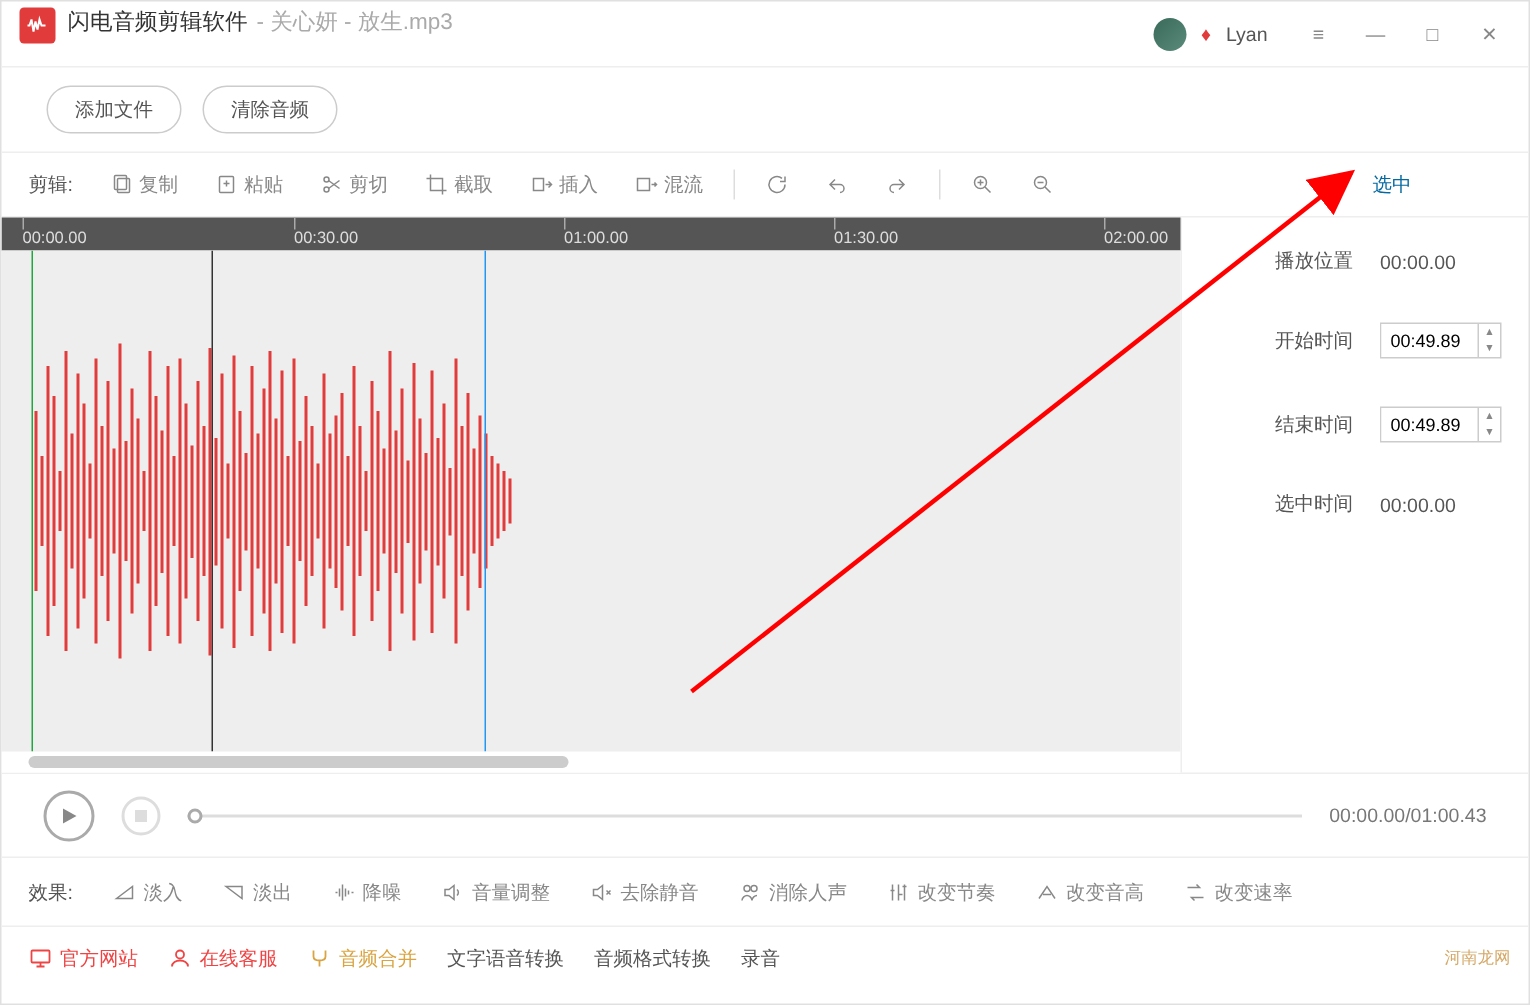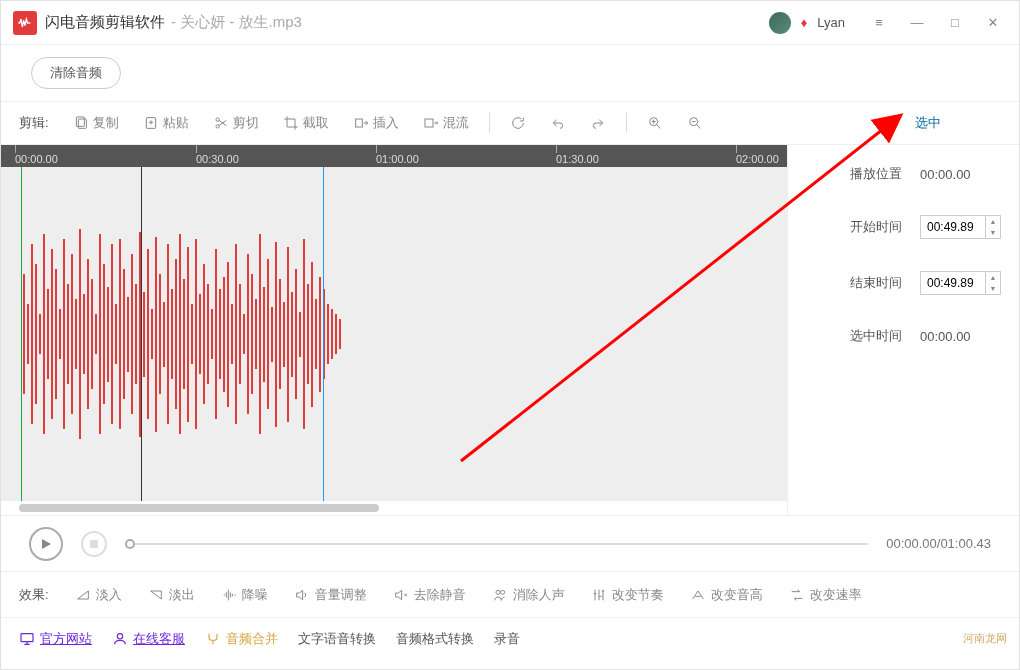--- a/index.html
+++ b/index.html
@@ -1,19 +1,19 @@
 <!DOCTYPE html>
 <html><head>
 <meta charset="utf-8">
 <style>
 * { margin: 0; padding: 0; box-sizing: border-box; }
 body { width: 1020px; height: 670px; background: #fff; font-family: "Microsoft YaHei", Arial, sans-serif; font-size: 13px; color: #333; overflow: hidden; position: relative; border: 1px solid #e0e0e0; }
 
 
-.title-bar { display: flex; align-items: center; height: 44px; padding: 4px 12px; border-bottom: 1px solid #eee; }
+.title-bar { display: flex; height: 44px; padding: 4px 12px; border-bottom: 1px solid #eee; }
 .app-logo { width: 24px; height: 24px; background: #e23b3b; border-radius: 3px; display: flex; align-items: center; justify-content: center; margin-right: 8px; }
 .app-logo svg { width: 16px; height: 16px; }
 .app-title { font-size: 15px; color: #333; }
 .app-subtitle { font-size: 15px; color: #aaa; margin-left: 6px; }
 .title-right { margin-left: auto; display: flex; align-items: center; gap: 10px; }
 .avatar { width: 22px; height: 22px; border-radius: 50%; background: linear-gradient(135deg, #3a6b5a, #5a8b7a); }
 .gem-icon { color: #e23b3b; }
 .username { color: #555; font-size: 13px; margin-right: 10px; }
 .win-btn { width: 28px; height: 28px; display: flex; align-items: center; justify-content: center; color: #888; cursor: pointer; }
 
@@ -65,21 +65,21 @@
 .time-display { color: #777; font-size: 13px; }
 
 
 .effects-bar { display: flex; align-items: center; padding: 0 18px; height: 46px; border-top: 1px solid #eee; gap: 6px; }
 .effect-btn { display: flex; align-items: center; gap: 5px; padding: 4px 10px; color: #888; cursor: pointer; font-size: 13px; }
 .effect-btn svg { width: 16px; height: 16px; }
 
 
 .footer-bar { display: flex; align-items: center; padding: 0 18px; height: 42px; border-top: 1px solid #eee; gap: 20px; position: relative; }
 .footer-link { display: flex; align-items: center; gap: 5px; color: #555; cursor: pointer; font-size: 13px; }
-.footer-link.red { color: #6d28d9; text-decoration: underline; }
+.footer-link.red { color: #ef4444; }
 .footer-link svg { width: 16px; height: 16px; }
 .watermark { position: absolute; right: 12px; font-size: 11px; color: #d4a968; }
 
 
 .arrow-svg { position: absolute; top: 90px; left: 430px; width: 500px; height: 380px; pointer-events: none; }
 </style>
 </head>
 <body>
 
 <div class="title-bar">
@@ -95,20 +95,21 @@
     <span class="gem-icon">♦</span>
     <span class="username">Lyan</span>
     <div class="win-btn">≡</div>
     <div class="win-btn">—</div>
     <div class="win-btn">□</div>
     <div class="win-btn">✕</div>
   </div>
 </div>
 
 <div class="top-toolbar">
+  <button class="pill-btn">添加文件</button>
   <button class="pill-btn">清除音频</button>
 </div>
 
 <div class="edit-toolbar">
   <span class="edit-label">剪辑:</span>
   <div class="tool-btn">
       <svg viewBox="0 0 24 24">
         <rect x="5" y="3" width="12" height="14" rx="1" stroke="currentColor" fill="none" stroke-width="1.5"></rect>
         <rect x="8" y="6" width="12" height="14" rx="1" stroke="currentColor" fill="none" stroke-width="1.5"></rect>
       </svg>

